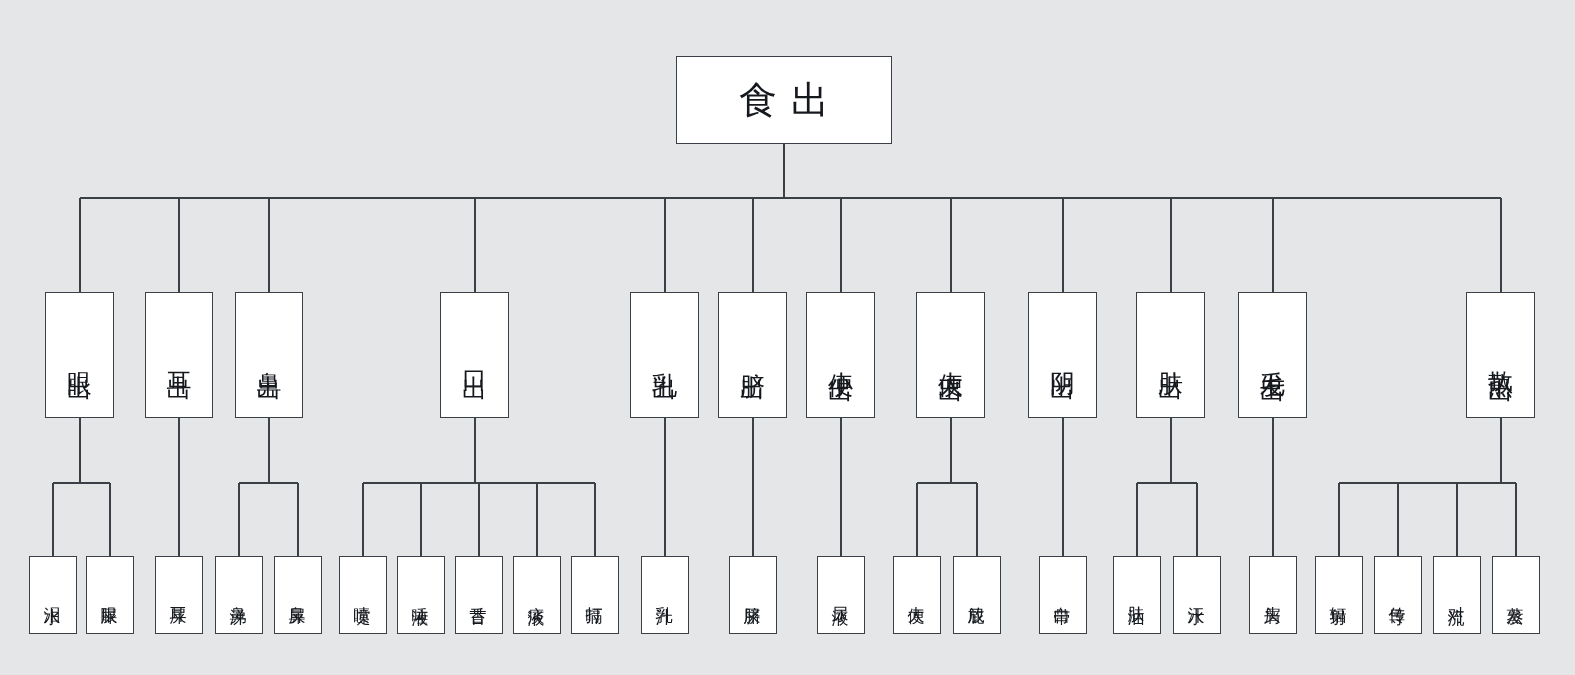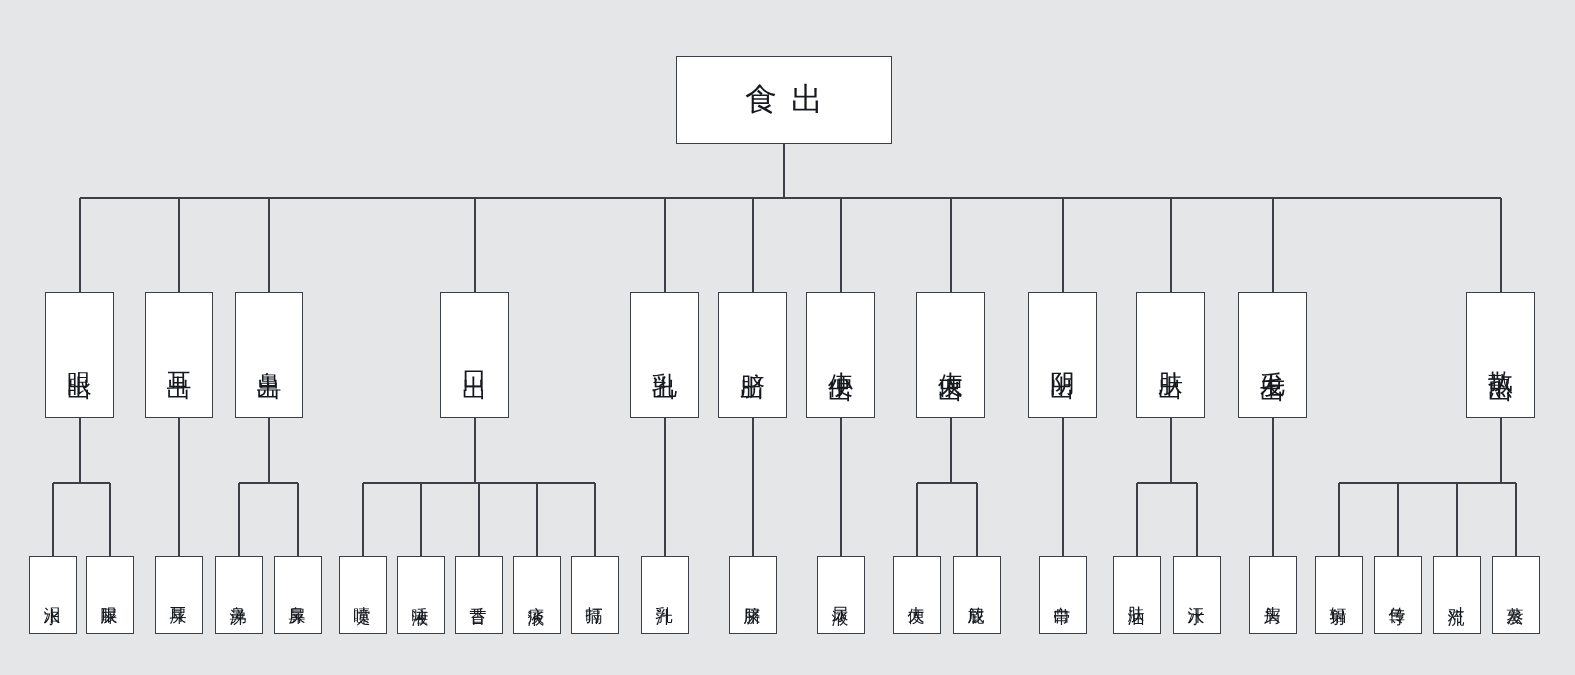--- a/index.html
+++ b/index.html
@@ -32,21 +32,21 @@
     align-items: center;
     justify-content: center;
     color: #15181d;
   }
   .node.vertical {
     writing-mode: vertical-rl;
     text-orientation: upright;
     letter-spacing: 3px;
   }
   .node.root {
-    font-size: 32px;
+    font-size: 38px;
     letter-spacing: 14px;
     text-indent: 14px;
   }
   .node.lvl2 {
     font-size: 25px;
   }
   .node.leaf {
     font-size: 17px;
     letter-spacing: 2px;
   }

